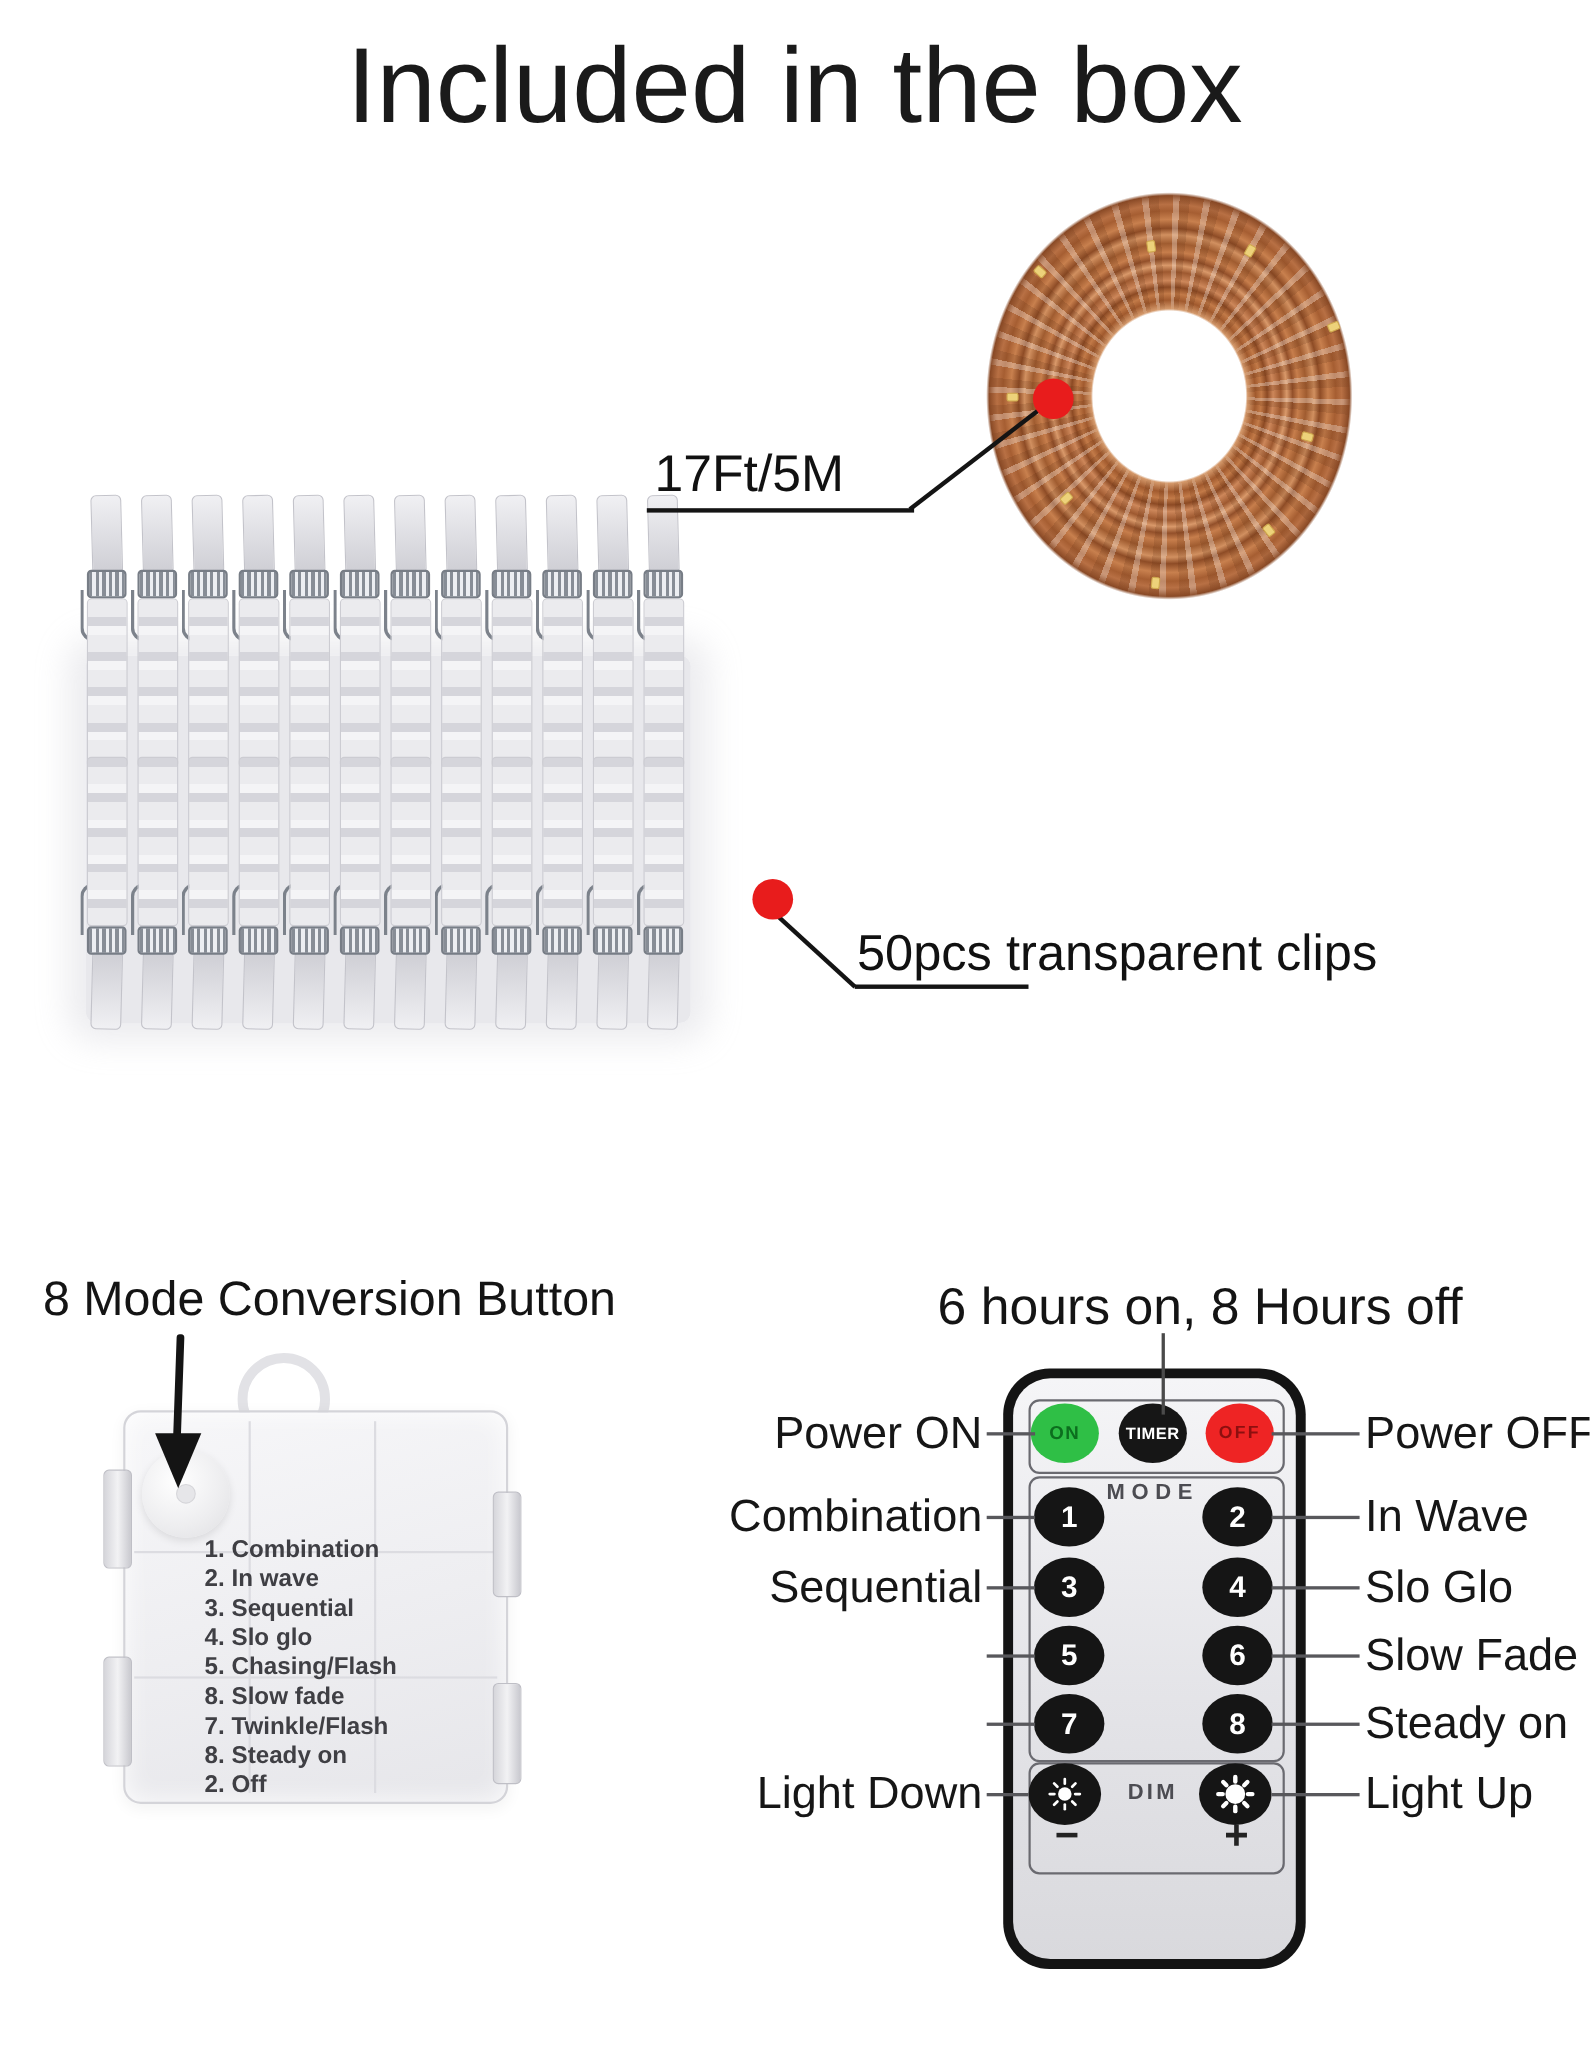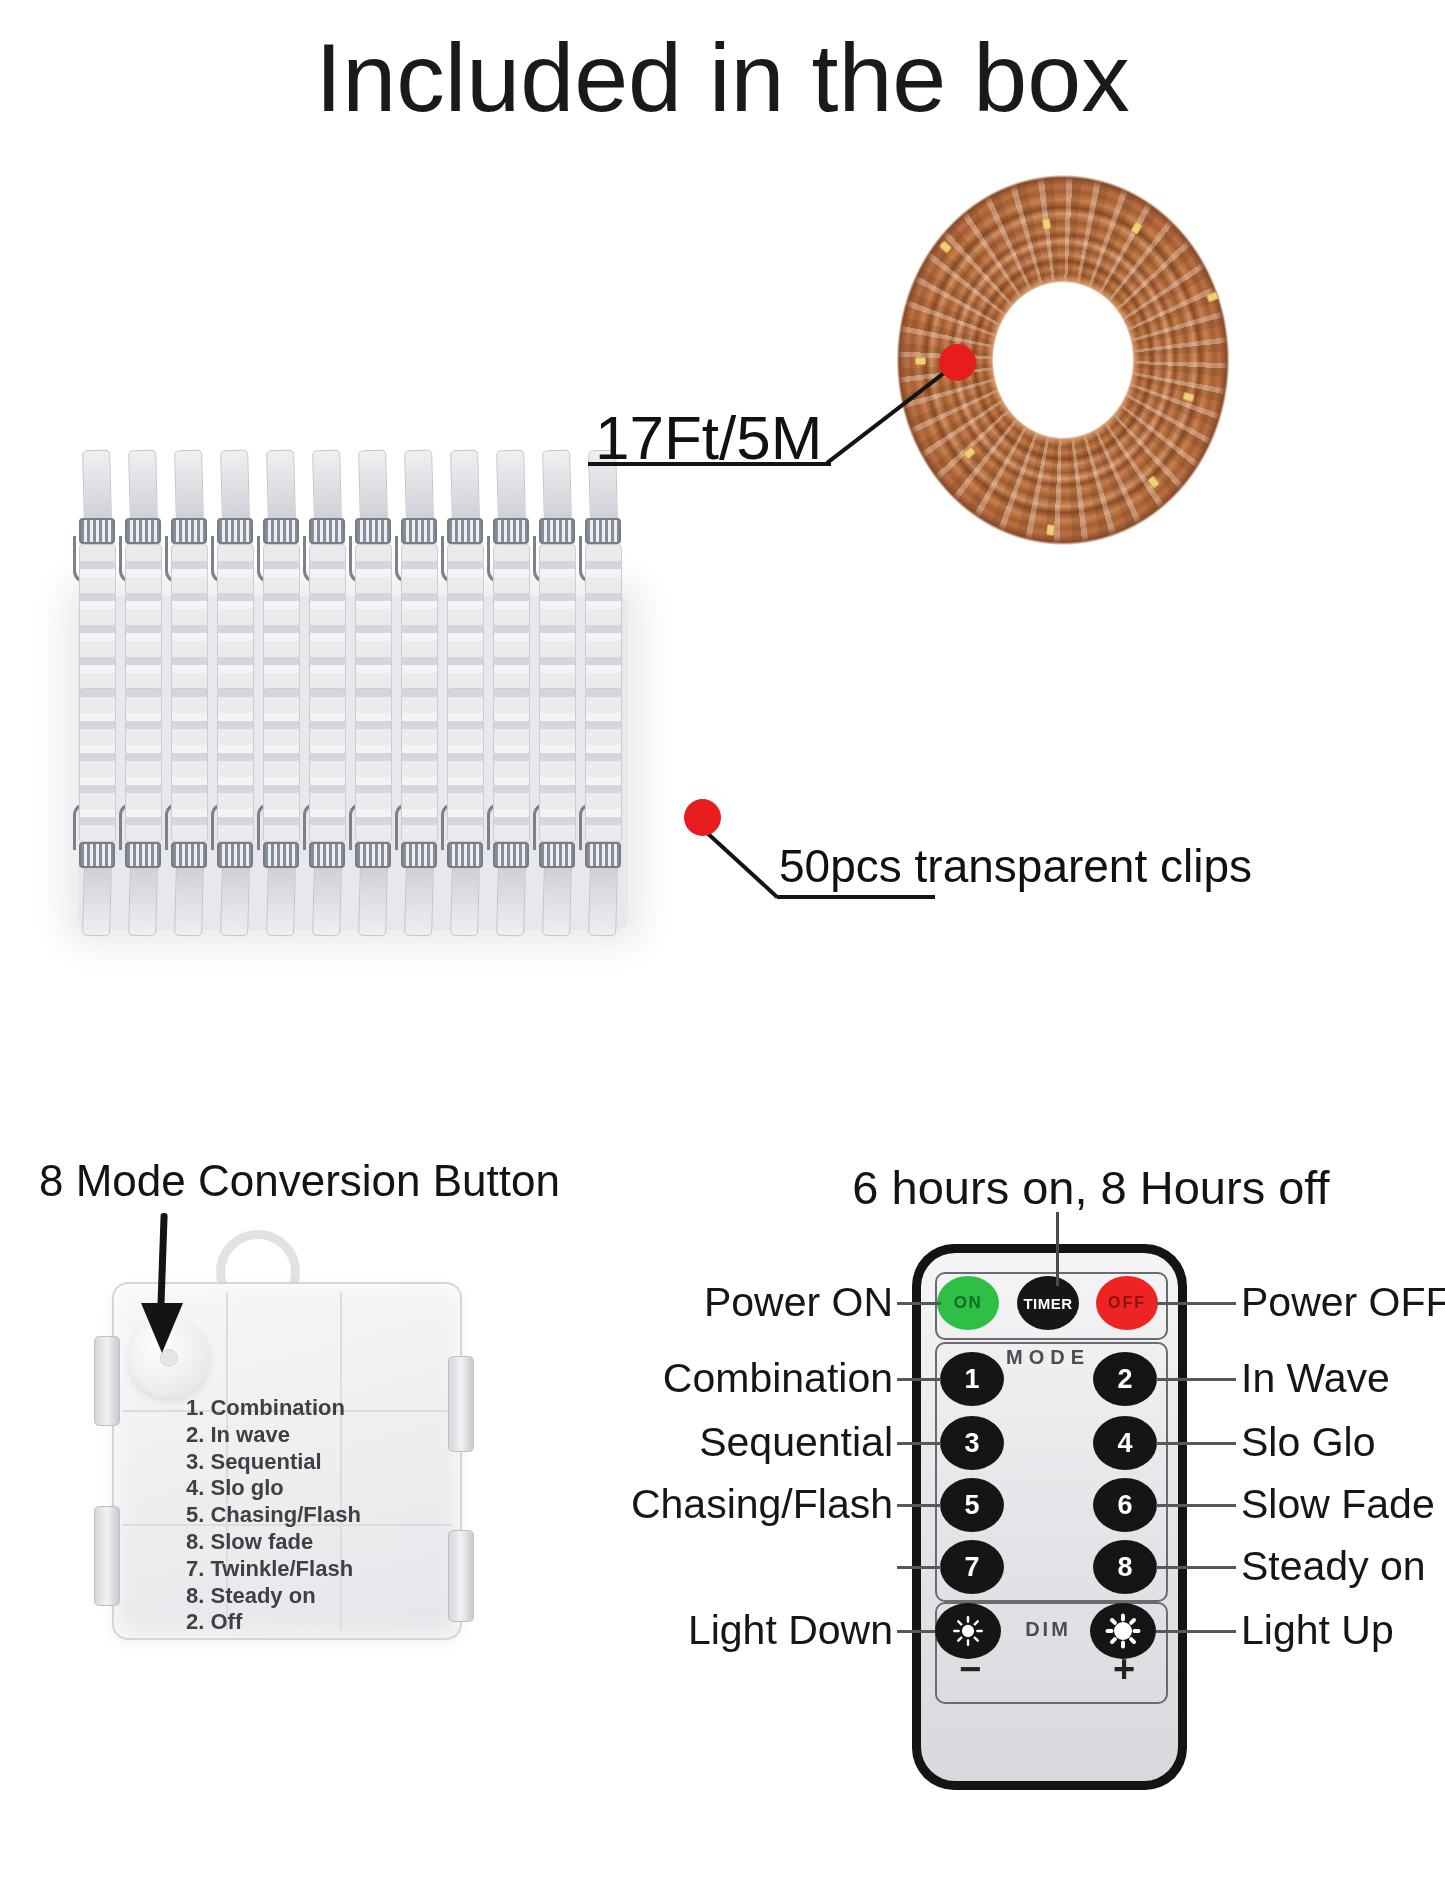--- a/index.html
+++ b/index.html
@@ -125,21 +125,21 @@
       <div class="led" style="left: 262.655px; top: 316.354px; transform: rotate(52deg);"></div>
       <div class="led" style="left: 160.055px; top: 364.353px; transform: rotate(95deg);"></div>
       <div class="led" style="left: 78.8775px; top: 287.34px; transform: rotate(138deg);"></div>
       <div class="led" style="left: 30px; top: 195px; transform: rotate(180deg);"></div>
       <div class="led" style="left: 55.0968px; top: 81.2478px; transform: rotate(222deg);"></div>
       <div class="led" style="left: 156.186px; top: 58.343px; transform: rotate(262deg);"></div>
       <div class="led" style="left: 246px; top: 61.6321px; transform: rotate(300deg);"></div>
       <div class="led" style="left: 322.349px; top: 131.317px; transform: rotate(338deg);"></div>
     </div>
 
-  <div class="abs callout" style="left:595px;top:402px;font-size:62px;">17Ft/5M</div>
+  <div class="abs callout" style="left:595px;top:402px;font-size:47px;">17Ft/5M</div>
   <div class="abs line" style="left:588px;top:462px;width:243px;height:3.5px;"></div>
   <div class="abs line" style="left:827px;top:461px;width:151px;height:3.5px;
        transform:rotate(-37.6deg);transform-origin:0 50%;"></div>
   <div class="red-dot" style="left:939px;top:344px;background:#e81c1c;"></div>
 
   <div class="abs" id="clips-backdrop"></div>
   <div class="abs" id="clips-grid">
       <div class="clip" style="left: 0px; top: 0px;">
         <div class="jaw"></div>
         <div class="spring"></div>
@@ -390,21 +390,20 @@
   <div class="leader" style="left:1156px;top:1302px;width:80px;"></div>
   <div class="leader" style="left:1156px;top:1378px;width:80px;"></div>
   <div class="leader" style="left:1156px;top:1442px;width:80px;"></div>
   <div class="leader" style="left:1156px;top:1504px;width:80px;"></div>
   <div class="leader" style="left:1156px;top:1566px;width:80px;"></div>
   <div class="leader" style="left:1156px;top:1630px;width:80px;"></div>
 
   <div class="rlabel left" style="top:1279px;">Power ON</div>
   <div class="rlabel left" style="top:1355px;">Combination</div>
   <div class="rlabel left" style="top:1419px;">Sequential</div>
-  <div class="rlabel left" style="top:1481px;">Chasing/Flash</div>
   <div class="rlabel left" style="top:1607px;">Light Down</div>
   <div class="rlabel right" style="top:1279px;">Power OFF</div>
   <div class="rlabel right" style="top:1355px;">In Wave</div>
   <div class="rlabel right" style="top:1419px;">Slo Glo</div>
   <div class="rlabel right" style="top:1481px;">Slow Fade</div>
   <div class="rlabel right" style="top:1543px;">Steady on</div>
   <div class="rlabel right" style="top:1607px;">Light Up</div>
 
 </div>
 

